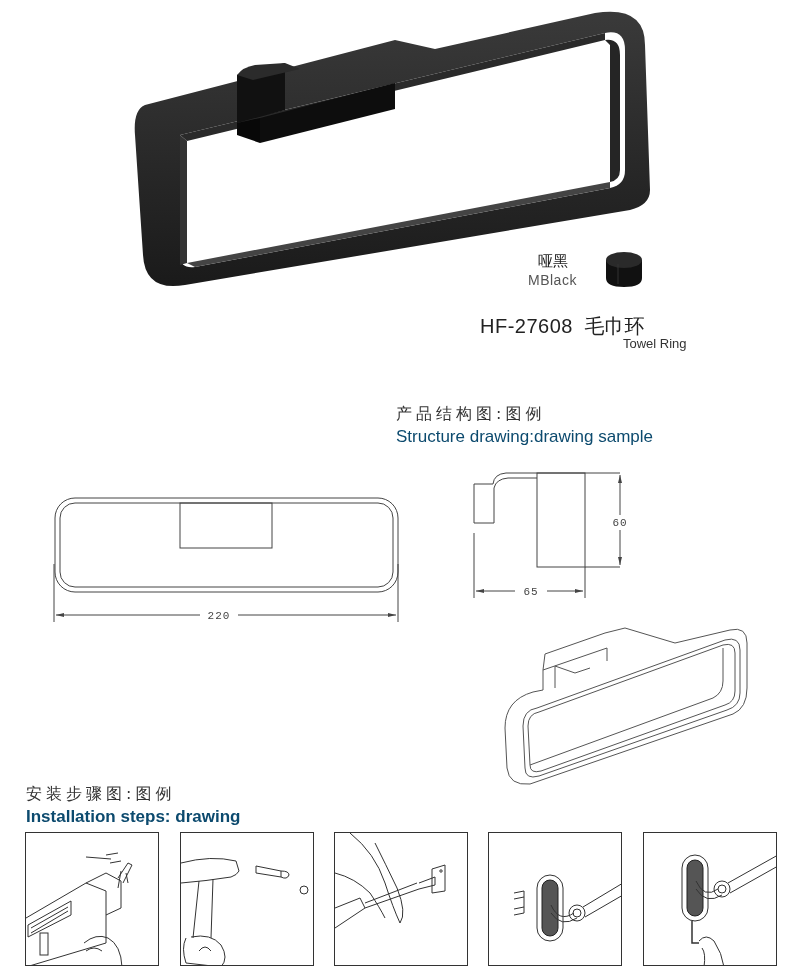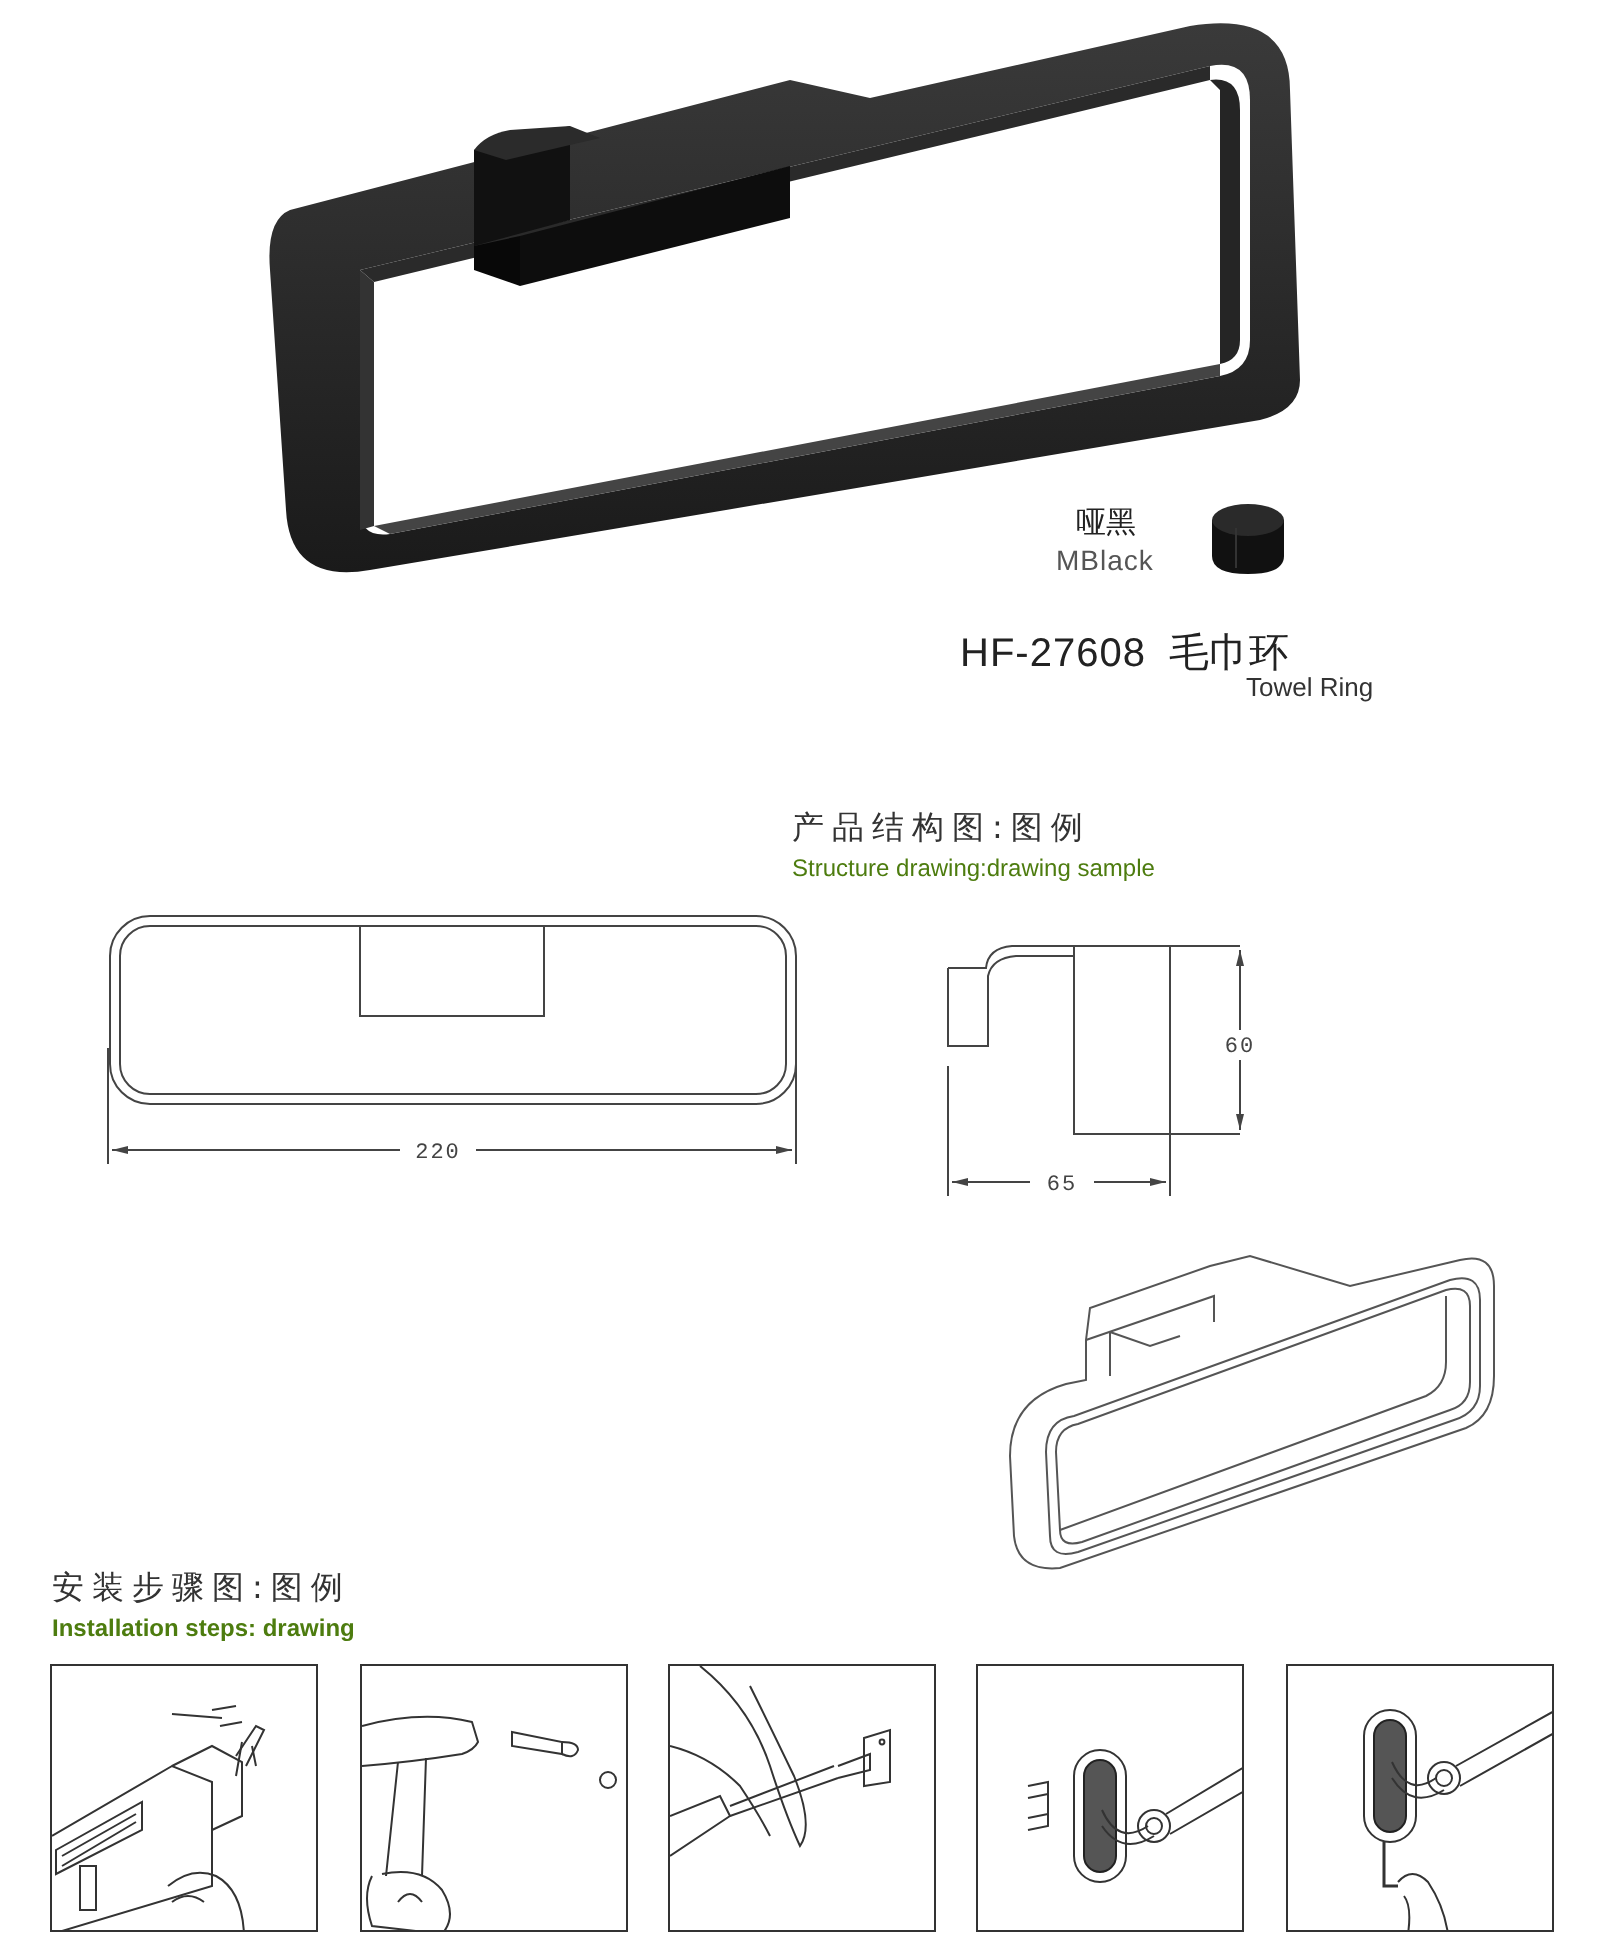--- a/index.html
+++ b/index.html
@@ -1,20 +1,20 @@
 <!DOCTYPE html>
 <html><head>
 <meta charset="utf-8">
 <style>
   html,body{margin:0;padding:0;background:#fff;}
   body{width:800px;height:974px;position:relative;overflow:hidden;font-family:"Liberation Sans","DejaVu Sans",sans-serif;color:#222;}
   .abs{position:absolute;}
   .cn{font-family:"DejaVu Sans",sans-serif;}
   .title-cn{font-size:16px;letter-spacing:4px;color:#333;}
-  .title-en{font-size:12px;color:#4d7c0f;}
+  .title-en{font-size:17px;color:#0c4a6e;}
   .step{position:absolute;top:832px;width:134px;height:134px;border:1px solid #333;box-sizing:border-box;background:#fff;overflow:hidden;}
   svg{display:block;}
 </style>
 </head>
 <body>
 
 <div class="abs" style="left:125px;top:5px;width:540px;height:285px;">
   <svg width="540" height="285" viewBox="0 0 540 285">
     <defs>
       <linearGradient id="g1" x1="0" y1="0" x2="0" y2="1">
@@ -51,21 +51,21 @@
 
 <div class="abs" style="left:480px;top:313px;font-size:20px;color:#222;white-space:nowrap;">
   <span style="letter-spacing:0.5px;">HF-27608</span>
   <span class="cn" style="margin-left:6px;">毛巾环</span>
 </div>
 <div class="abs" style="left:578px;top:336px;font-size:13px;color:#333;margin-left:45px;">Towel Ring</div>
 
 <div class="abs cn title-cn" style="left:396px;top:404px;">产品结构图:图例</div>
 <div class="abs title-en" style="left:396px;top:427px;">Structure drawing:drawing sample</div>
 
-<div class="abs" style="left:50px;top:454px;width:352px;height:130px;">
+<div class="abs" style="left:50px;top:494px;width:352px;height:130px;">
   <svg width="352" height="130" viewBox="0 0 352 130">
     <g fill="none" stroke="#444" stroke-width="1">
       <rect x="5" y="4" width="343" height="94" rx="20"></rect>
       <rect x="10" y="9" width="333" height="84" rx="15"></rect>
       <rect x="130" y="9" width="92" height="45"></rect>
       <line x1="4" y1="70" x2="4" y2="128"></line>
       <line x1="348" y1="70" x2="348" y2="128"></line>
       <line x1="6" y1="121" x2="150" y2="121"></line>
       <line x1="188" y1="121" x2="346" y2="121"></line>
     </g>

